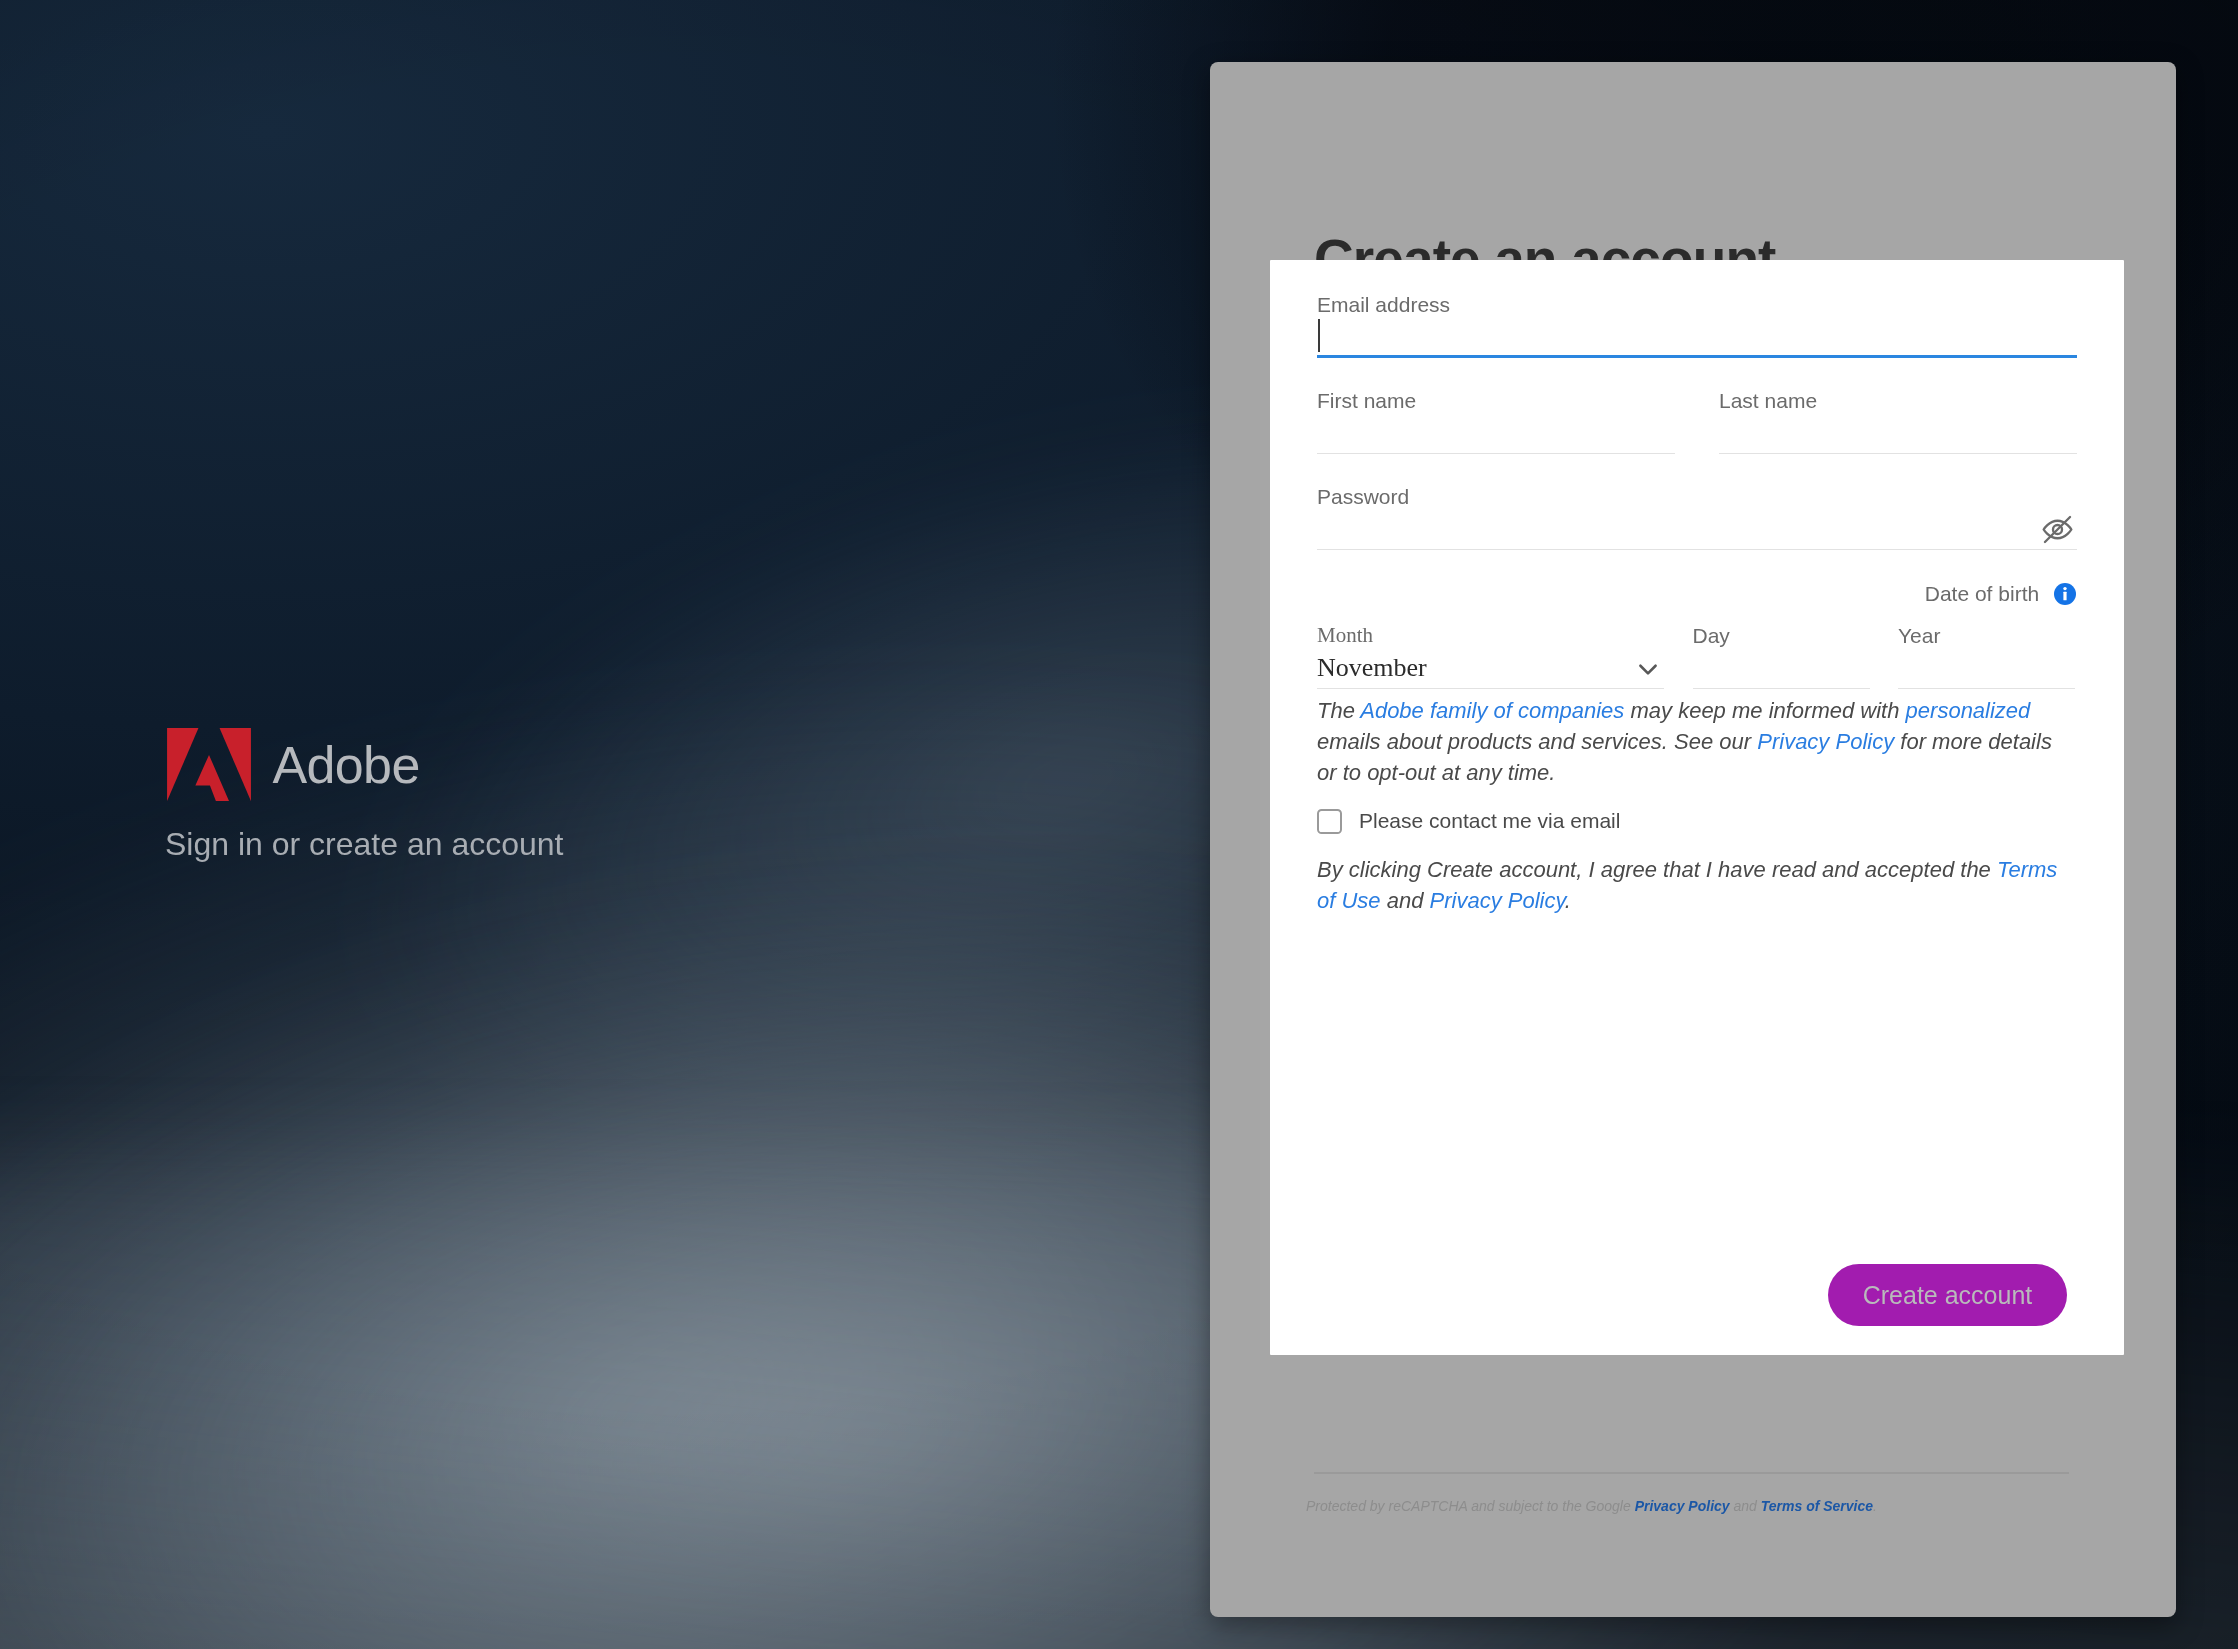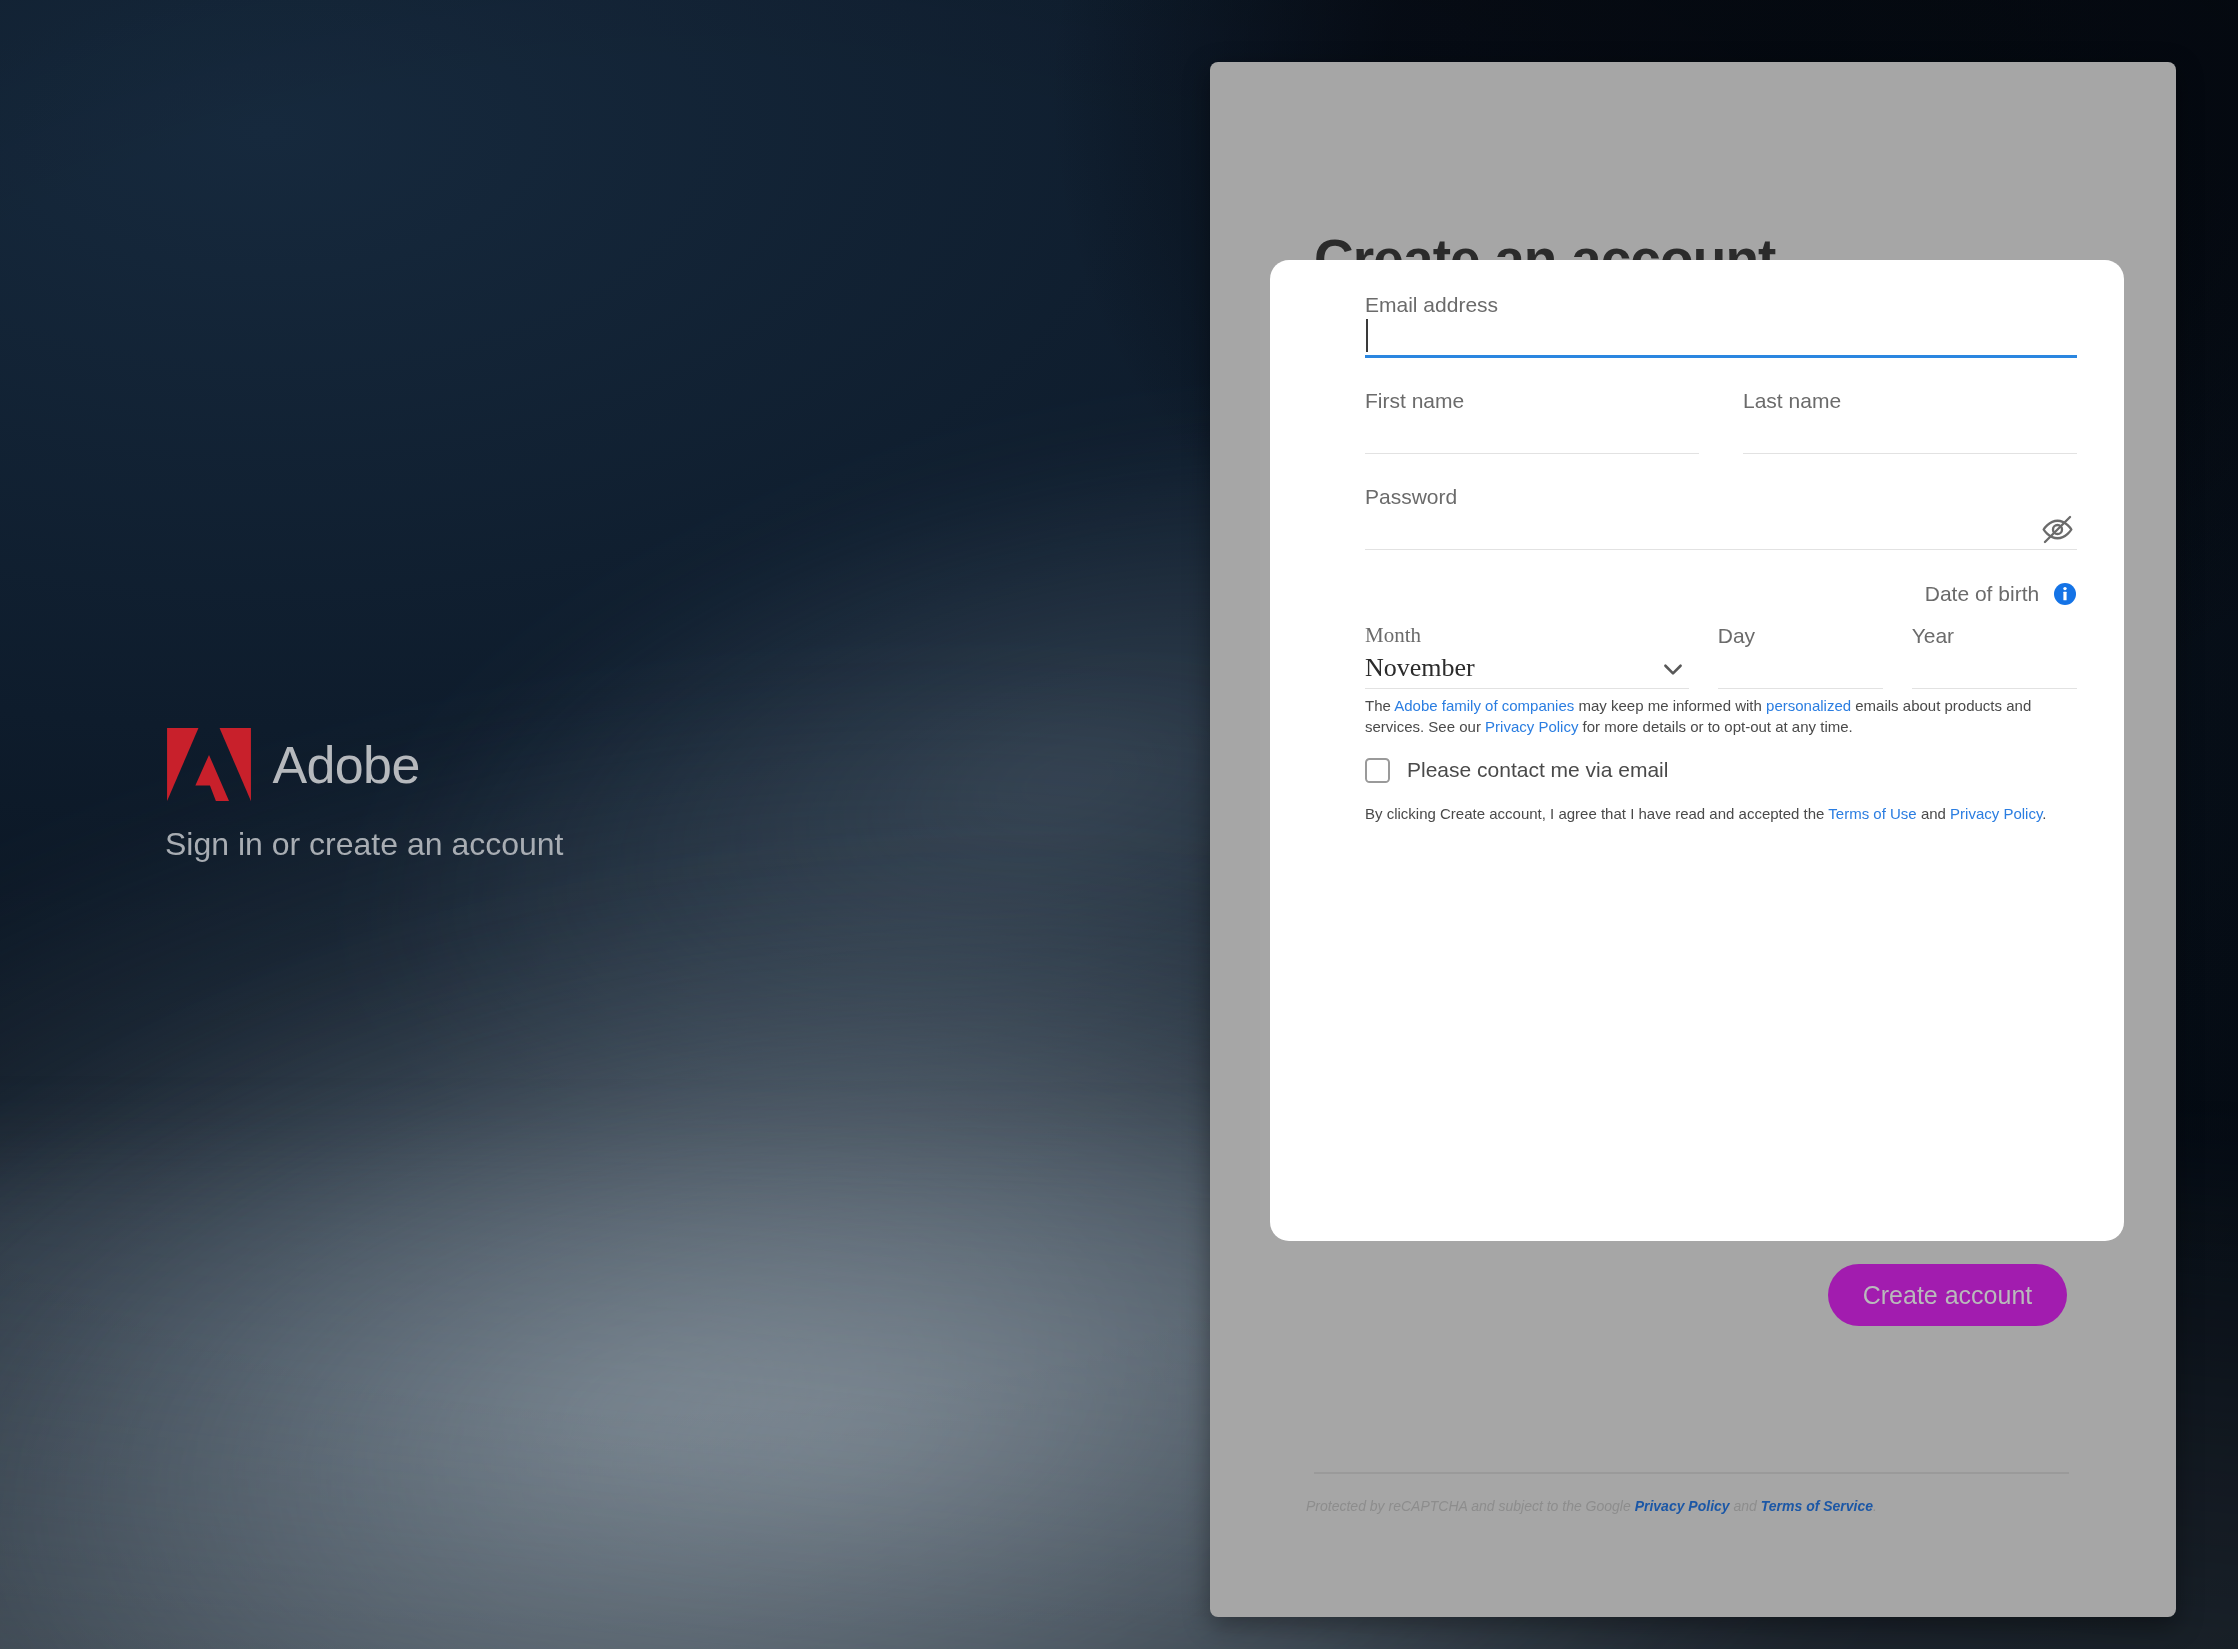--- a/index.html
+++ b/index.html
@@ -74,22 +74,22 @@
     box-shadow:0 8px 27px rgba(0,0,0,0.38);
   }
   #panel-title {
     position:absolute; left:104px; top:165px;
     font-size:55px; font-weight:700; color:#2b2b2b; letter-spacing:-0.9px;
     white-space:nowrap;
   }
 
   
   #card {
-    position:absolute; left:60px; top:198px; width:854px; height:981px;
-    background:#ffffff; border-radius:19px;padding-left:48px;
+    position:absolute; left:60px; top:198px; width:854px; height:1095px;
+    background:#ffffff; border-radius:1px;
   }
   #card-inner { padding:33px 47px 0 47px; }
 
   .fld-label {
     font-size:21px; color:#6b6b6b; font-weight:400; line-height:1.1;
   }
   .fld-line { border-bottom:1.7px solid #e2e2e2; }
   .fld-line-focus { border-bottom:3.4px solid #2a86e0; }
   .fld-box { position:relative; }
   .fld-input-area { height:42px; position:relative; }
@@ -123,21 +123,21 @@
   }
   .info-ico svg { width:100%; height:100%; display:block; }
 
   
   .dob-row { display:flex; gap:28.5px; }
   .dob-month { width:347px;font-family:Liberation Serif, serif; }
   .dob-day   { width:177px; }
   .dob-year  { width:177px; }
 
   .legal {
-    font-size:15px; line-height:1.42; color:#4a4a4a; font-weight:400;
+    font-size:22px; line-height:1.42; color:#4a4a4a; font-weight:400;font-style:italic;
   }
   .legal a { color:#2a7de1; text-decoration:none; }
 
   .chk-row { display:flex; align-items:center; gap:17px; margin-top:20.5px; }
   .chk-box {
     width:25px; height:25px; border:2.8px solid #9a9a9a; border-radius:4.6px;
     background:#fff; flex:0 0 auto;
   }
   .chk-label { font-size:21px; color:#4a4a4a; }
 

